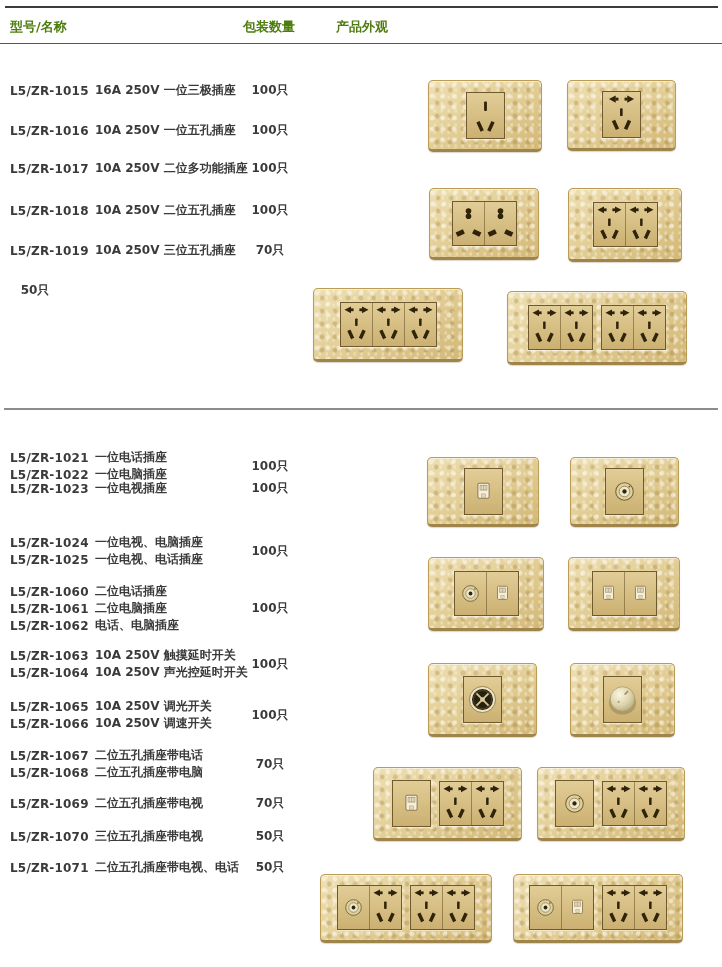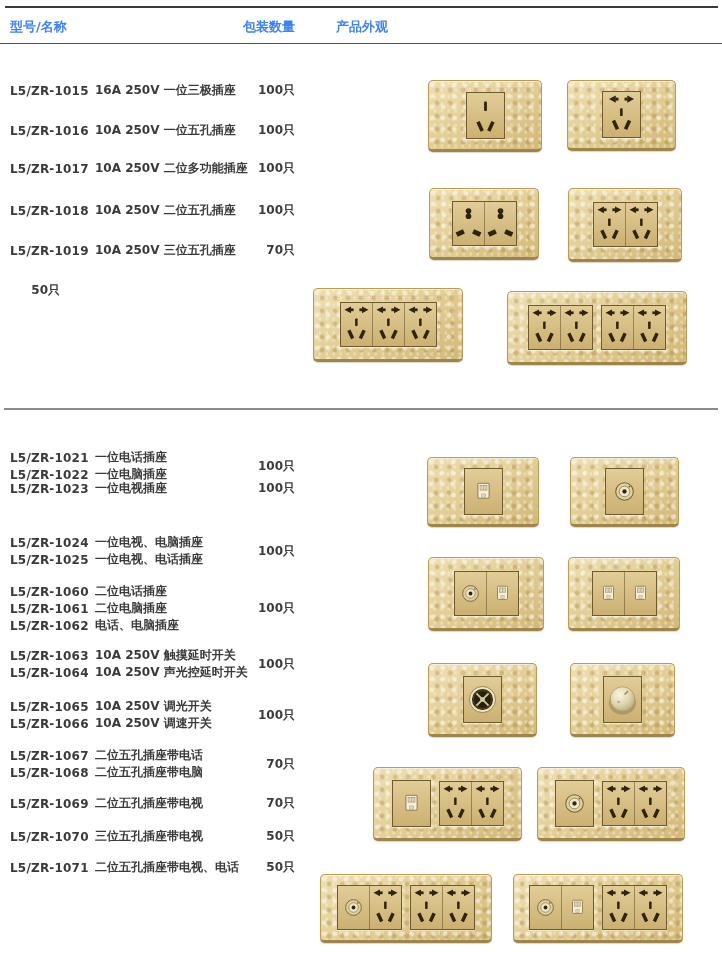--- a/index.html
+++ b/index.html
@@ -2,29 +2,29 @@
 <html><head>
 <meta charset="utf-8">
 <style>
   html,body{margin:0;padding:0;background:#ffffff;}
   .page{position:relative;width:722px;height:967px;background:#fff;overflow:hidden;
         font-family:"DejaVu Sans","Liberation Sans",sans-serif;color:#3a3a3a;}
   .rule{position:absolute;}
   .rule-top{left:5px;right:4px;top:6px;height:2px;background:#3b3b3b;}
   .rule-head{left:0;right:0;top:43px;height:1px;background:#555;}
   .rule-div{left:4px;right:4px;top:408px;height:2px;background:#8c8c8c;}
-  .hcell{position:absolute;top:18px;font-size:13px;font-weight:600;color:#3b82f6;white-space:nowrap;}
+  .hcell{position:absolute;top:18px;font-size:13px;font-weight:600;color:#4d7c0f;white-space:nowrap;}
   .h-model{left:10px;} .h-qty{left:243px;} .h-look{left:336px;}
 
   .group{position:absolute;left:10px;display:flex;align-items:center;}
   .lines{display:flex;flex-direction:column;}
   .line{display:flex;align-items:center;height:17px;justify-content:space-between;}
   .code{width:85px;font-size:12px;font-weight:600;white-space:nowrap;letter-spacing:.2px;}
   .name{width:150px;font-size:12px;font-weight:600;white-space:nowrap;}
-  .qty{width:50px;text-align:right;font-size:12px;font-weight:600;white-space:nowrap;}
+  .qty{width:50px;text-align:center;font-size:12px;font-weight:600;white-space:nowrap;}
 
   .plate{position:absolute;border-radius:5px;border:1px solid #bb9c57;border-bottom:3px solid #a0854a;
      box-shadow:inset 0 1px 0 rgba(255,255,255,.55), 0 1px 1px rgba(120,95,40,.25);
      background-color:#e0cb92;
      background-image:
        radial-gradient(circle at 3px 4px, rgba(255,255,255,.5) 0 1.5px, rgba(255,255,255,0) 3.2px),
        radial-gradient(circle at 8px 9px, rgba(150,115,45,.30) 0 1.5px, rgba(150,115,45,0) 3.2px),
        radial-gradient(circle at 6px 2px, rgba(255,250,230,.35) 0 1px, rgba(255,255,255,0) 2.5px),
        linear-gradient(150deg,#eedfb2 0%,#e3cf98 45%,#d3b877 100%);
      background-size:11px 11px,13px 13px,7px 7px,100% 100%;}

